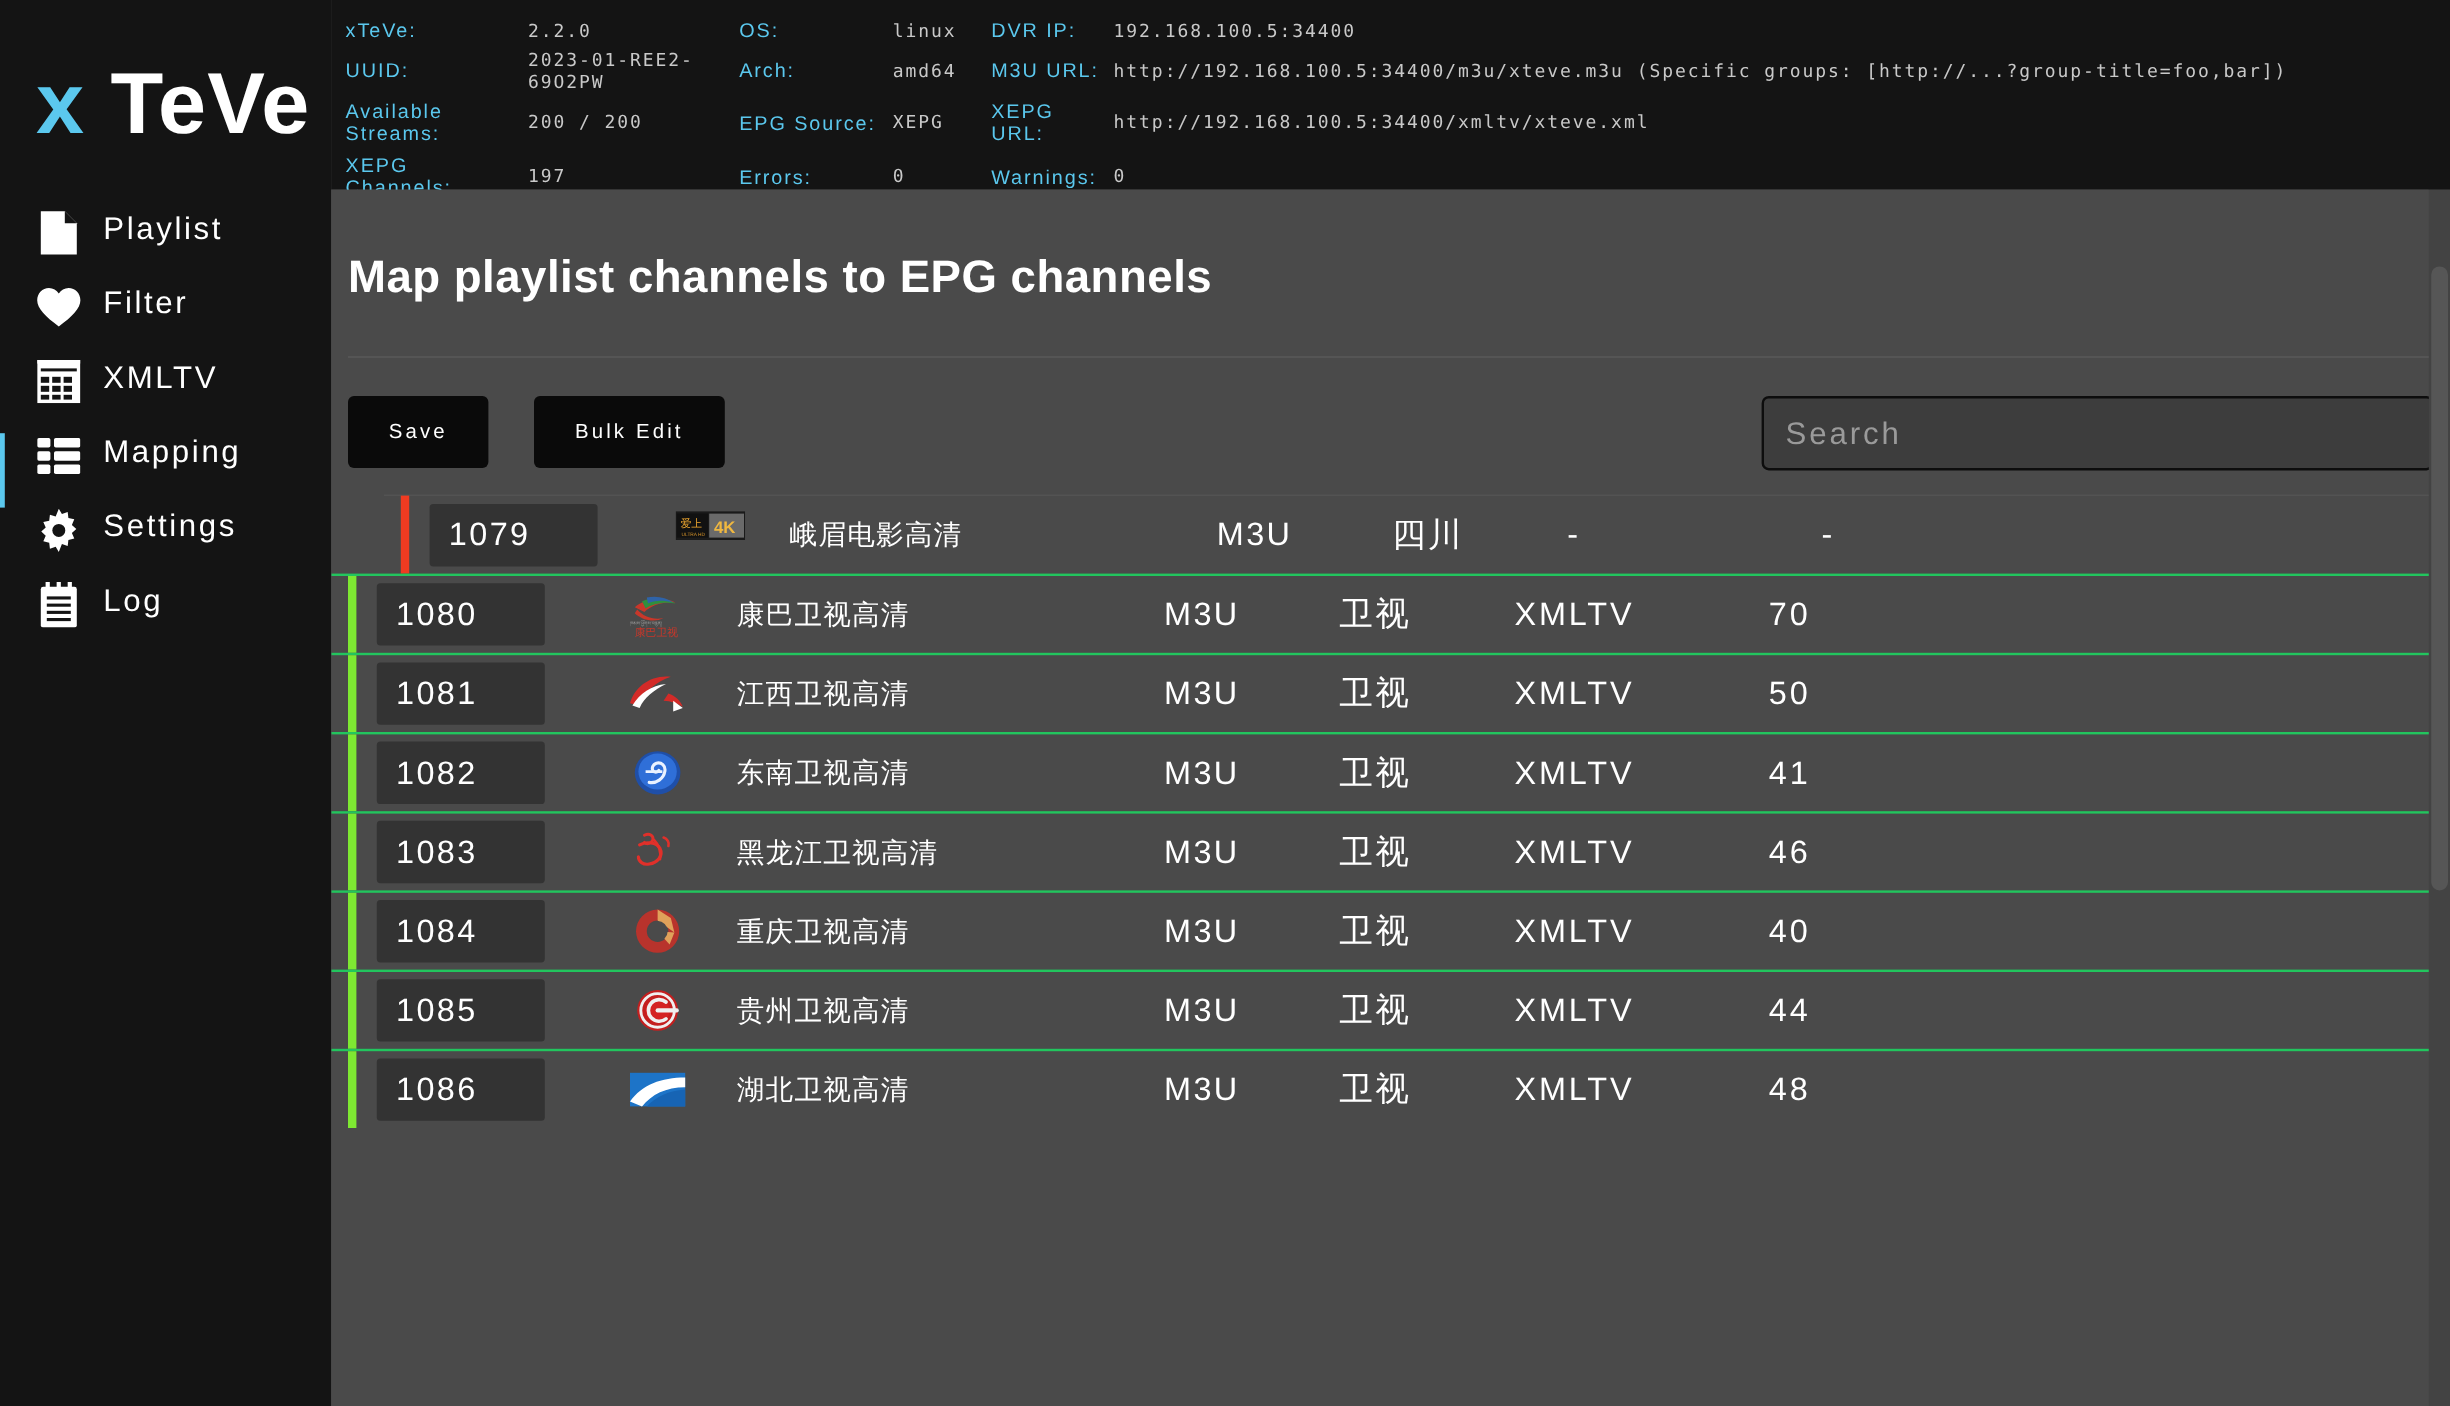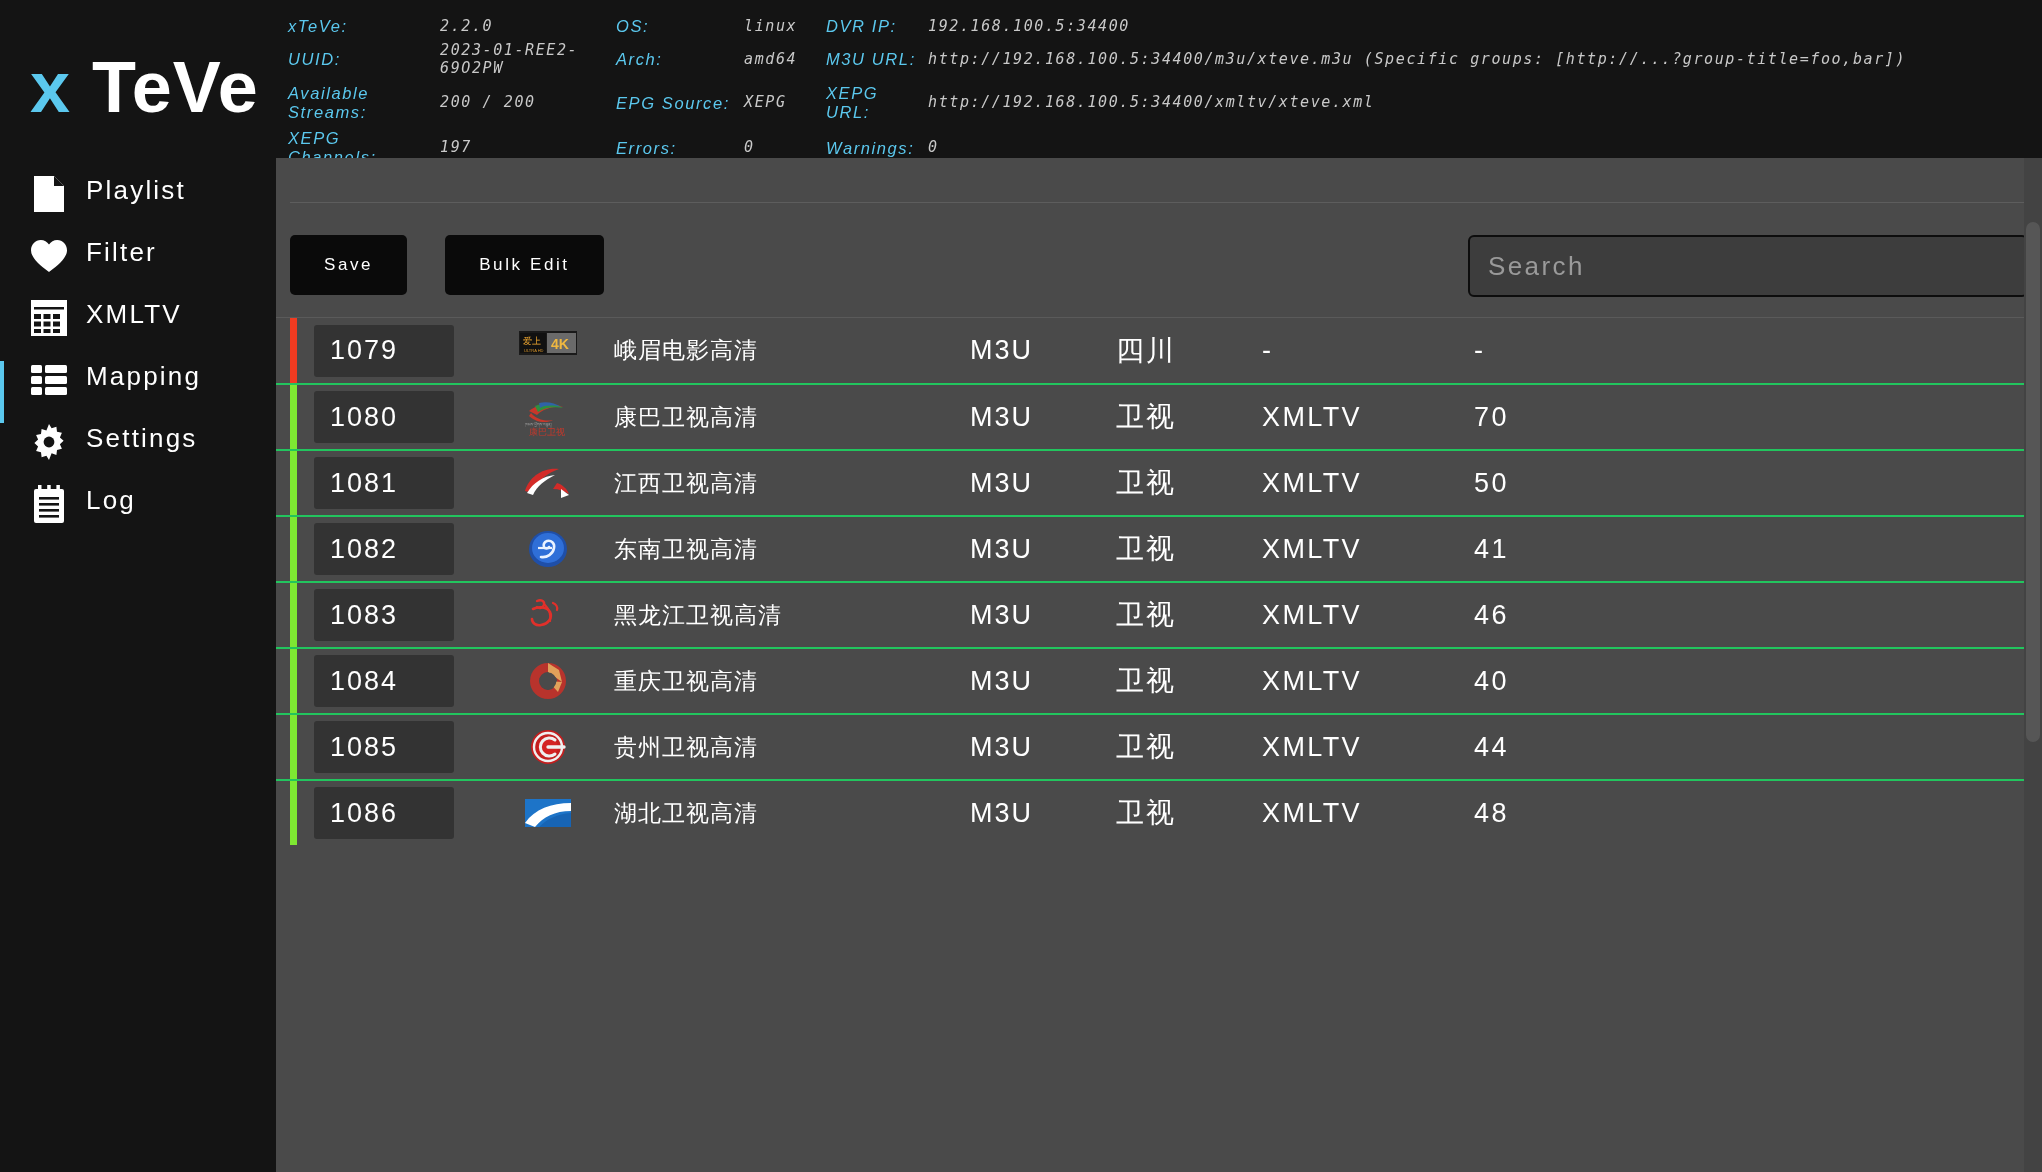--- a/index.html
+++ b/index.html
@@ -62,21 +62,21 @@
     line-height: 1.18; padding-top: 2px;
     font-family: "DejaVu Sans Mono", "Liberation Mono", monospace;
     font-size: 15px;
   }
   .grid {
     display: grid;
     grid-template-columns: 152px 176px 128px 82px 102px 1fr;
     row-gap: 0px;
     padding: 8px 0 0 4px;
   }
-  .grid > div { padding: 3px 6px 3px 0; align-self: center; font-style: italic; }
+  .grid > div { padding: 3px 6px 3px 0; align-self: center; }
 
   
   .main {
     position: absolute; left: 0; top: 158px;
     width: 1766px; height: 1014px;
     background: #4a4a4a;
     padding: 0 0 0 0;
     overflow: hidden;
   }
   .pagetitle {
@@ -120,21 +120,21 @@
     height: 660px;
     overflow: hidden;
   }
   .row {
     display: flex; align-items: center;
     height: 66px;
     border-top: 2px solid #22c55e;
     position: relative;
     padding-left: 14px;
   }
-  .row:first-child { border-top: 1px solid #5a5a5a; }
+  .row:first-child { border-top: 1px solid #5a5a5a; margin-left: 44px; }
   .statusbar {
     position: absolute; left: 14px; top: 0;
     width: 7px; height: 100%;
   }
   .cell-num {
     flex: 0 0 154px; margin-left: 24px;
   }
   .numinput {
     width: 140px; height: 52px;
     background: #333333; border: none; border-radius: 3px;
@@ -301,20 +301,21 @@
         <div class="ikey">XEPG Channels:</div>
         <div class="ival">197</div>
         <div class="ikey">Errors:</div>
         <div class="ival">0</div>
         <div class="ikey">Warnings:</div>
         <div class="ival">0</div>
       </div>
     </div>
 
     <div class="main">
+      <div class="pagetitle">Map playlist channels to EPG channels</div>
       <div class="divider"></div>
 
       <div class="toolbar">
         <button class="btn">Save</button>
         <button class="btn">Bulk Edit</button>
         <input class="searchbox" type="text" placeholder="Search" style="">
       </div>
 
       <div class="tablewrap" id="tablewrap">
           <div class="row">

